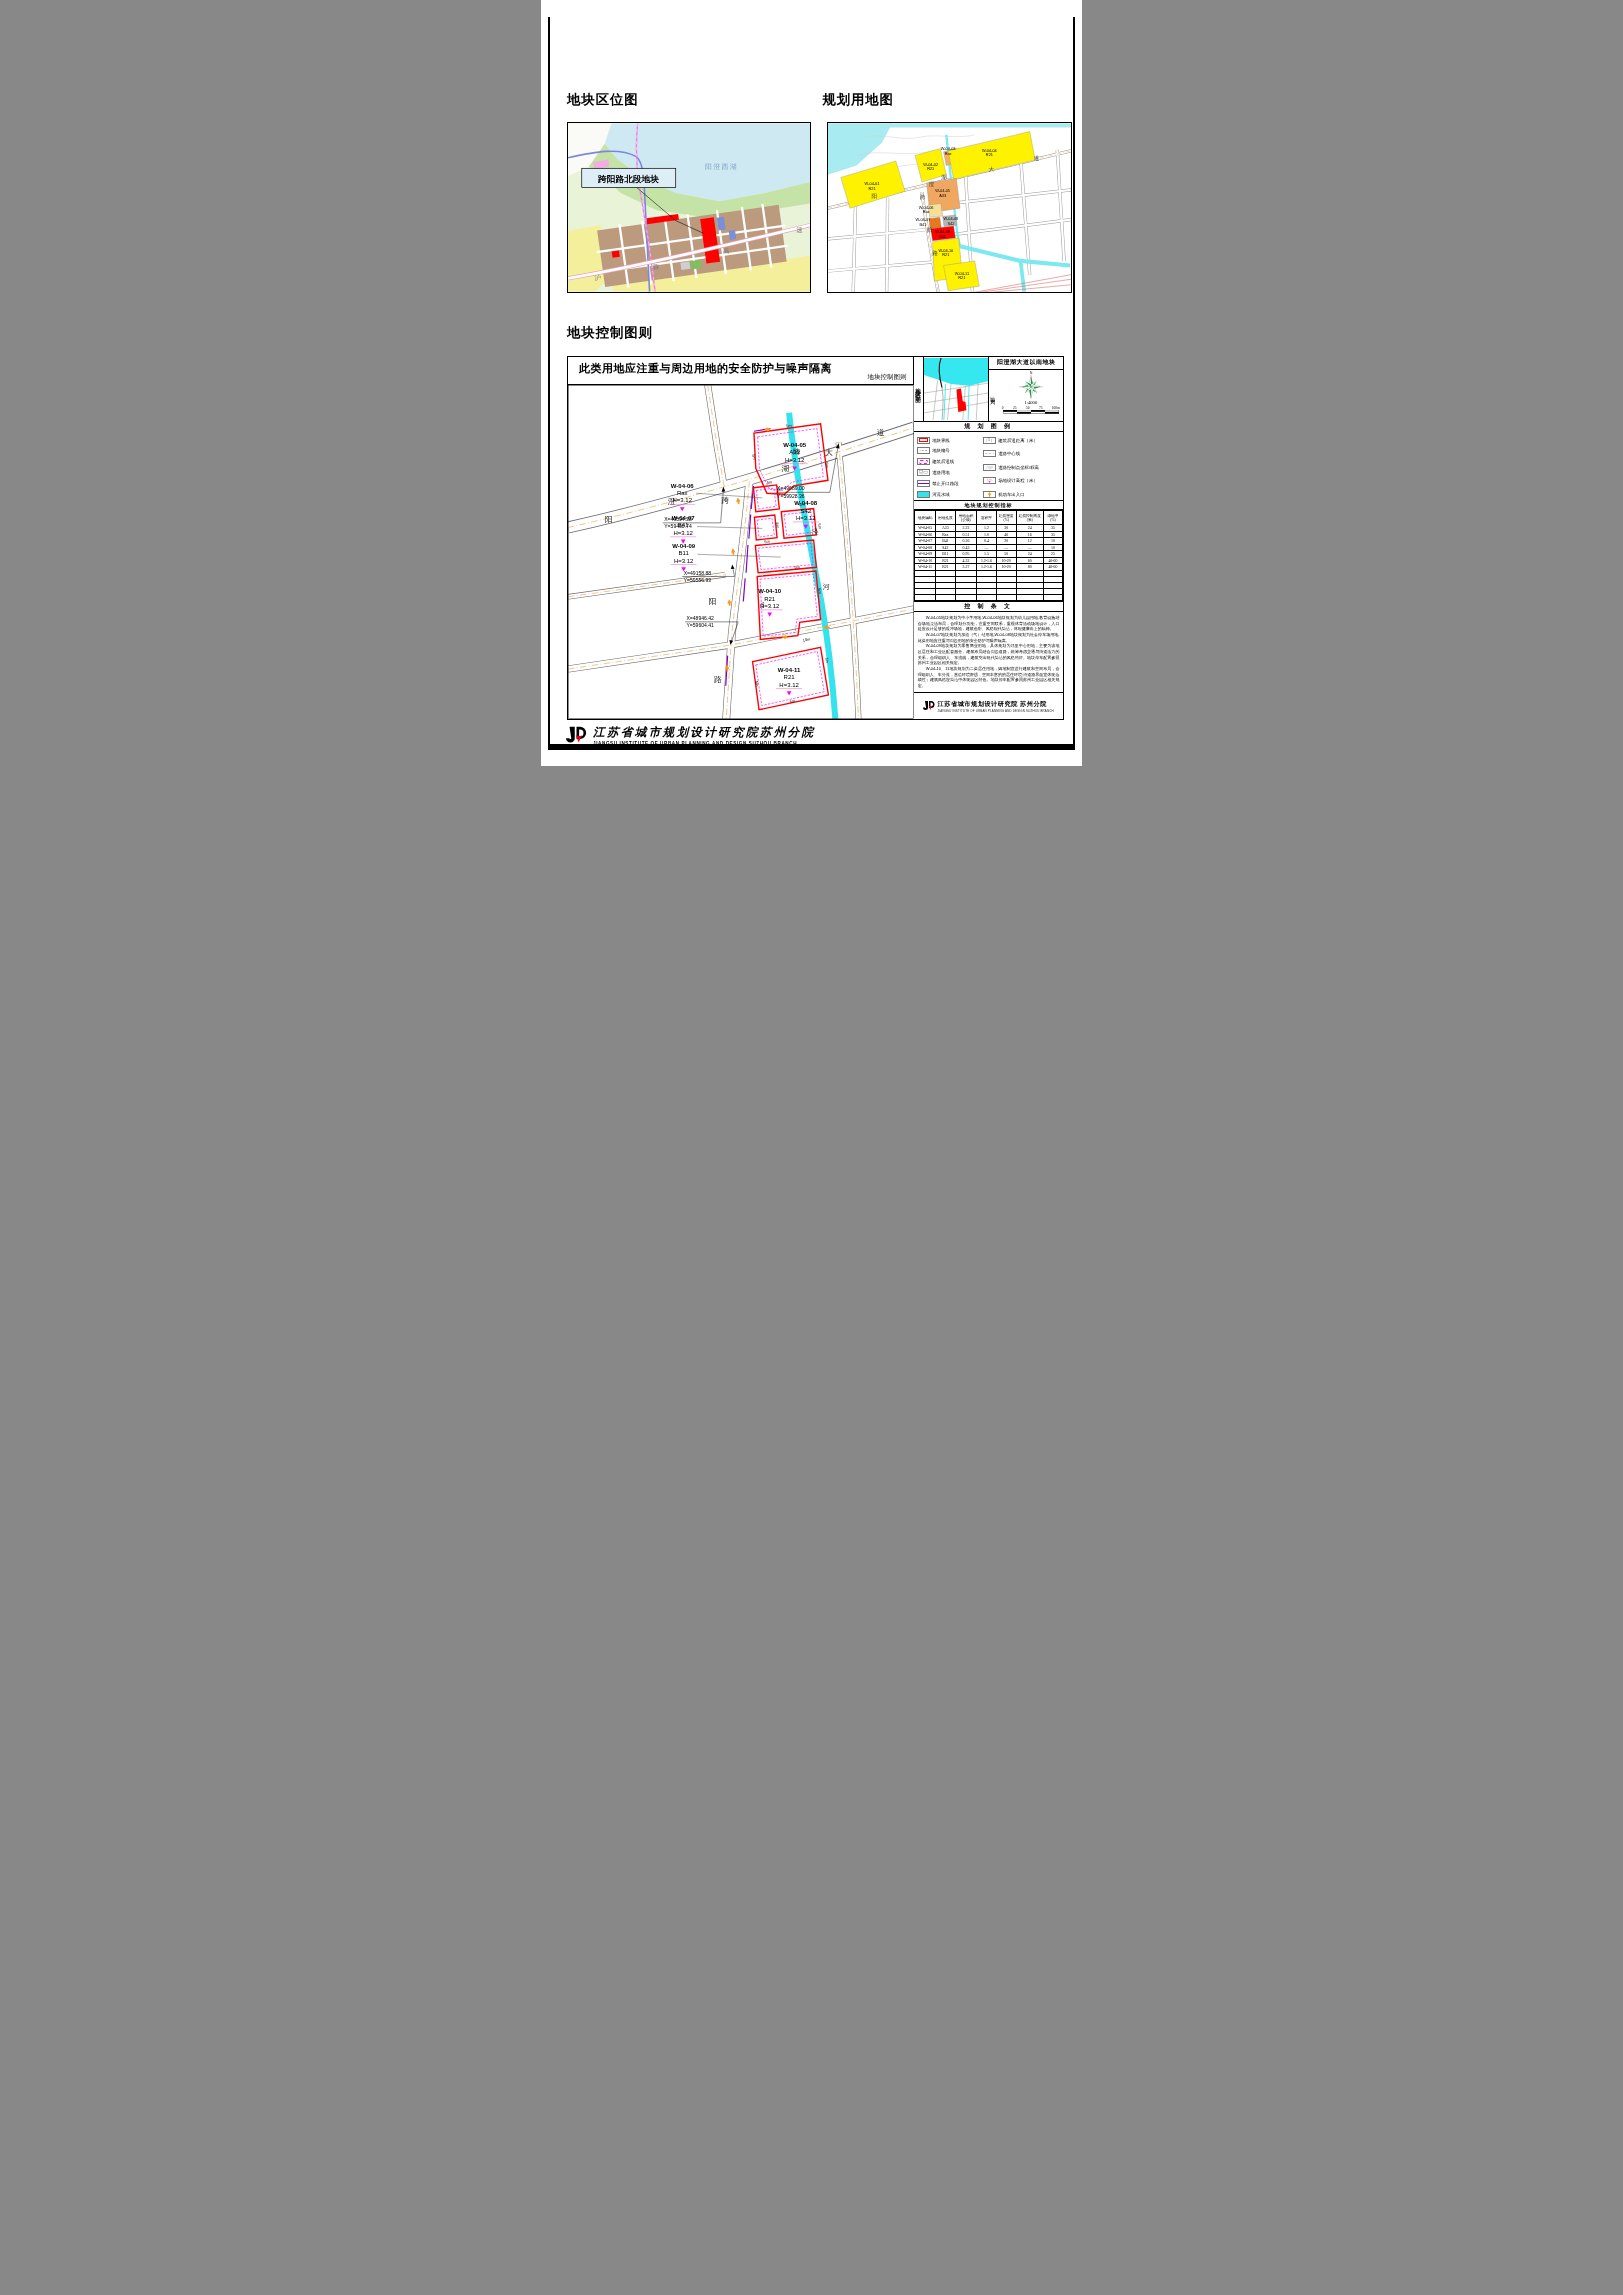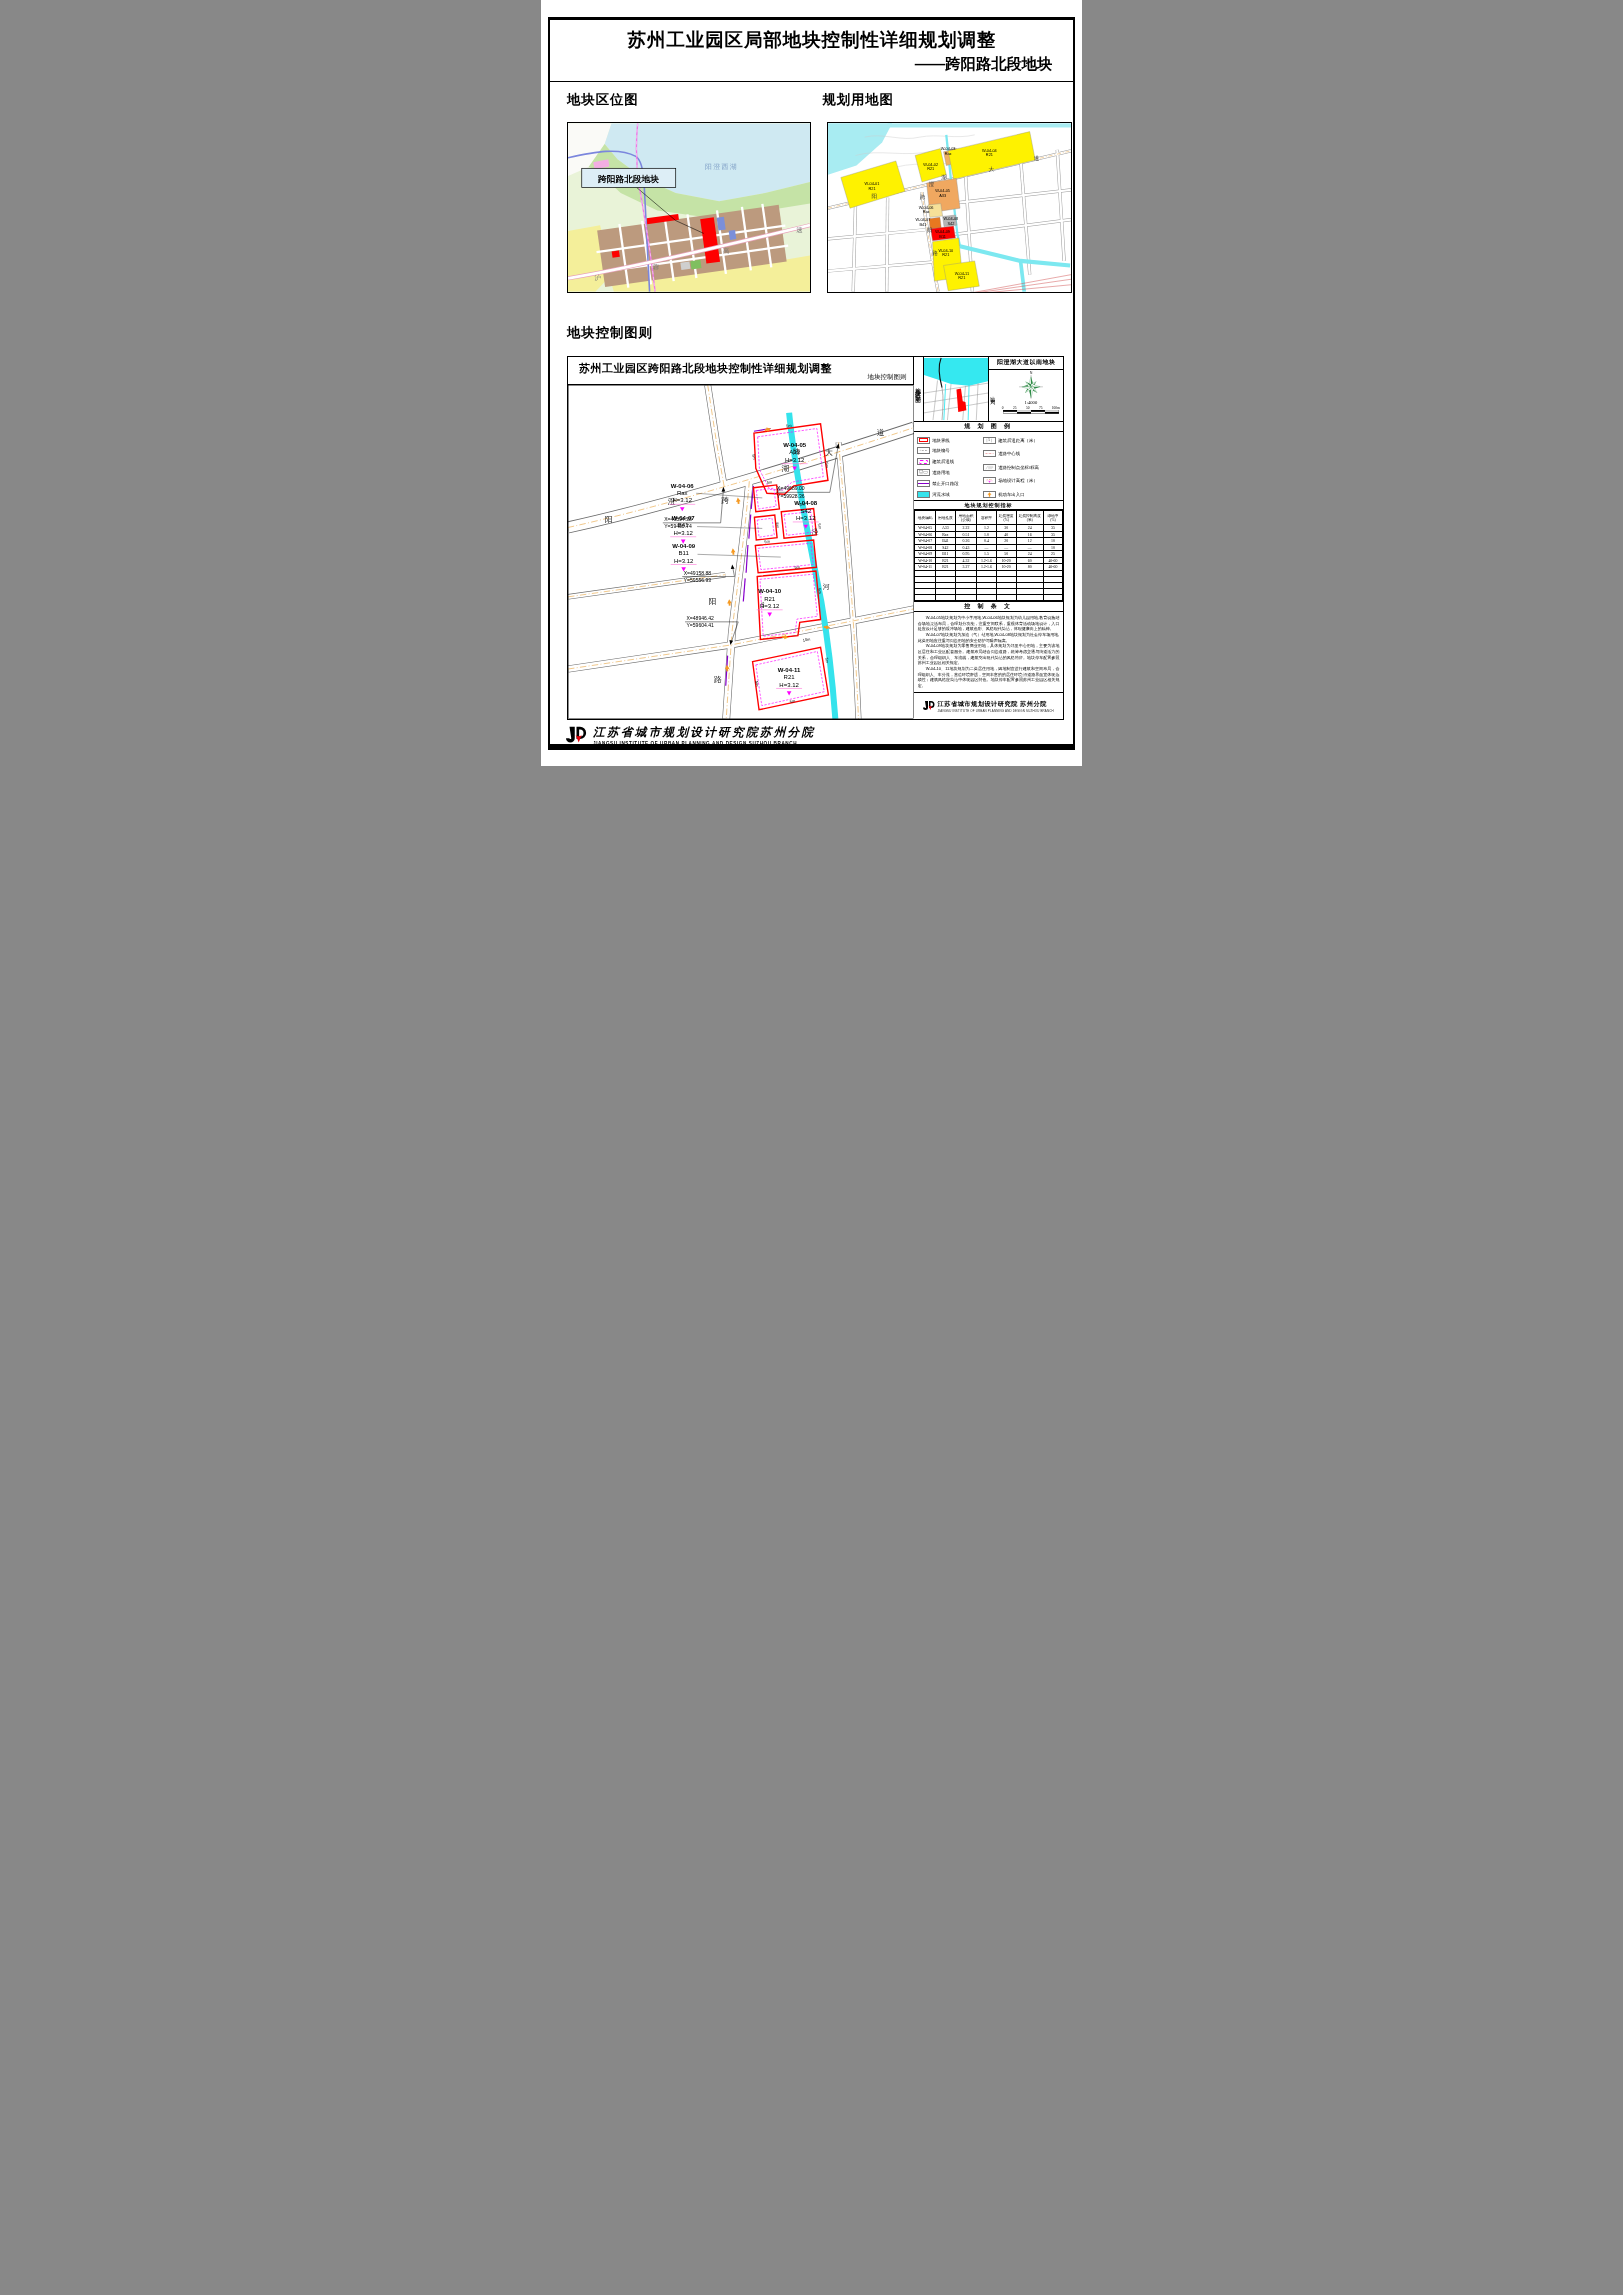--- a/index.html
+++ b/index.html
@@ -87,24 +87,20 @@
   
   text { font-family:"Liberation Sans", sans-serif; }
   .cad { font-family:"Liberation Serif", serif; }
 </style>
 </head>
 <body>
 
 <div class="page">
  <div class="frame">
 
-  <div class="title-block">
-    <div class="title1">苏州工业园区局部地块控制性详细规划调整</div>
-    <div class="title2">——跨阳路北段地块</div>
-  </div>
 
   <div class="sec-h sec-loc">地块区位图</div>
   <div class="sec-h sec-use">规划用地图</div>
   <div class="sec-h sec-ctrl">地块控制图则</div>
 
   <div class="map-box map-left">
     <svg viewBox="0 0 528 367">
       <rect x="0" y="0" width="528" height="367" fill="#e9f3d8"></rect>
       <polygon points="0,0 95,0 80,45 45,95 0,115" fill="#fafaf7"></polygon>
       <polygon points="95,0 528,0 528,128 430,152 330,170 235,152 165,120 108,78 80,45" fill="#cfe9f2"></polygon>
@@ -251,21 +247,21 @@
         <text x="455" y="80">道</text>
         <text x="206" y="166">跨</text>
         <text x="222" y="238">阳</text>
         <text x="234" y="288">路</text>
       </g>
     </svg>
   </div>
 
   <div class="panel">
     <div class="panel-titlebar">
-      <span class="pt">苏州工业园区跨阳路北段地块控制性详细规划调整</span>
+      <span class="pt">此类用地应注重与周边用地的安全防护与噪声隔离</span>
       <span class="pc">地块控制图则</span>
     </div>
 
     <div class="panel-map">
       <svg viewBox="0 0 748 722">
         <rect x="0" y="0" width="748" height="722" fill="#ffffff"></rect>
 
         <g>
           <g stroke="#6b6b6b" fill="none">
             <path d="M0,308 C180,268 420,200 748,92" stroke-width="26"></path>

